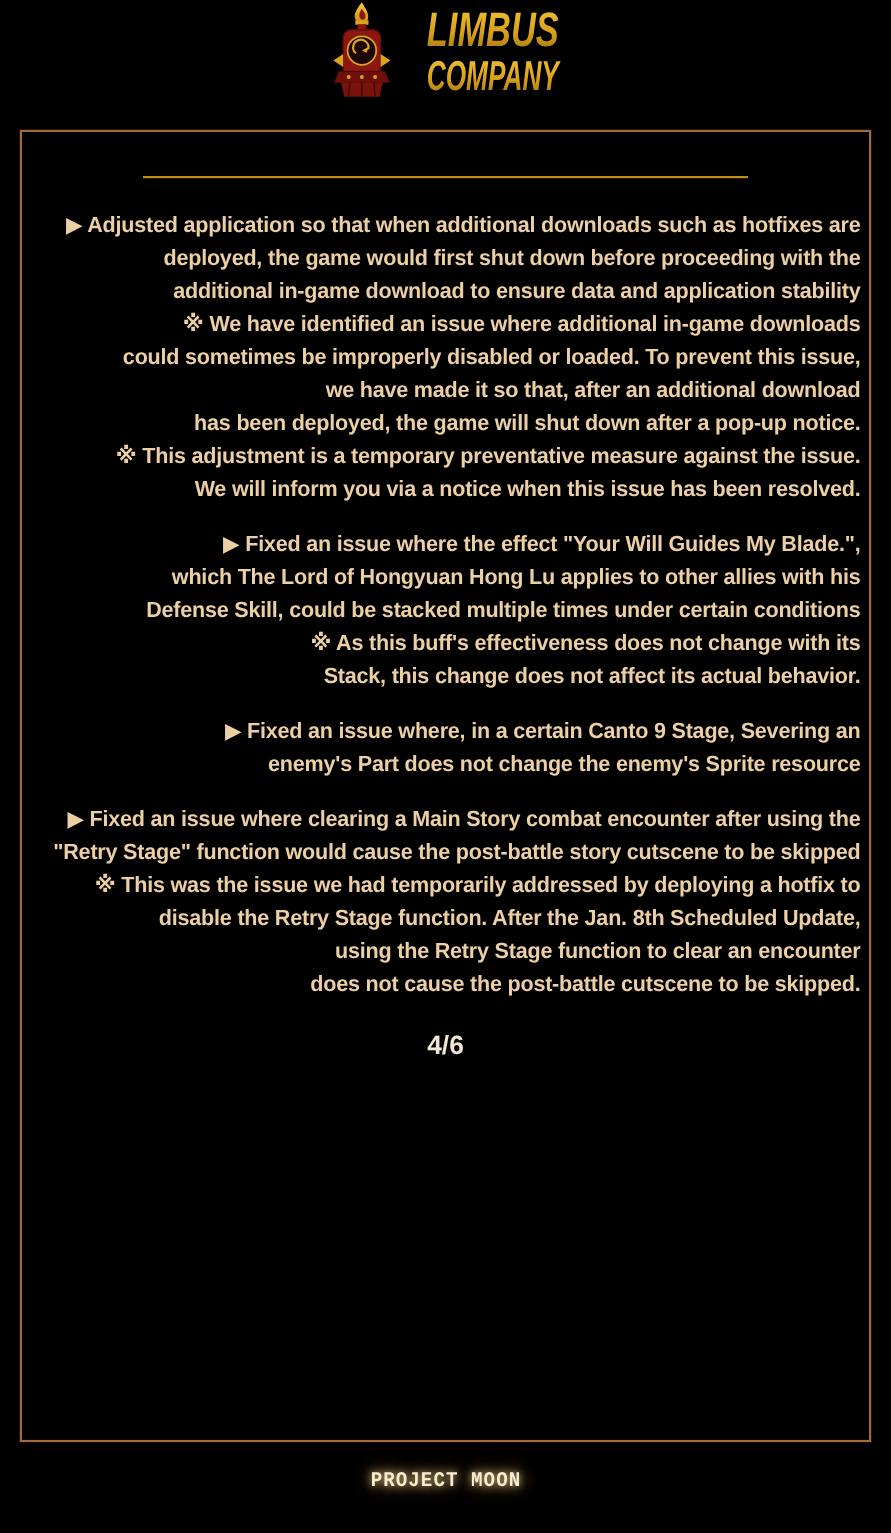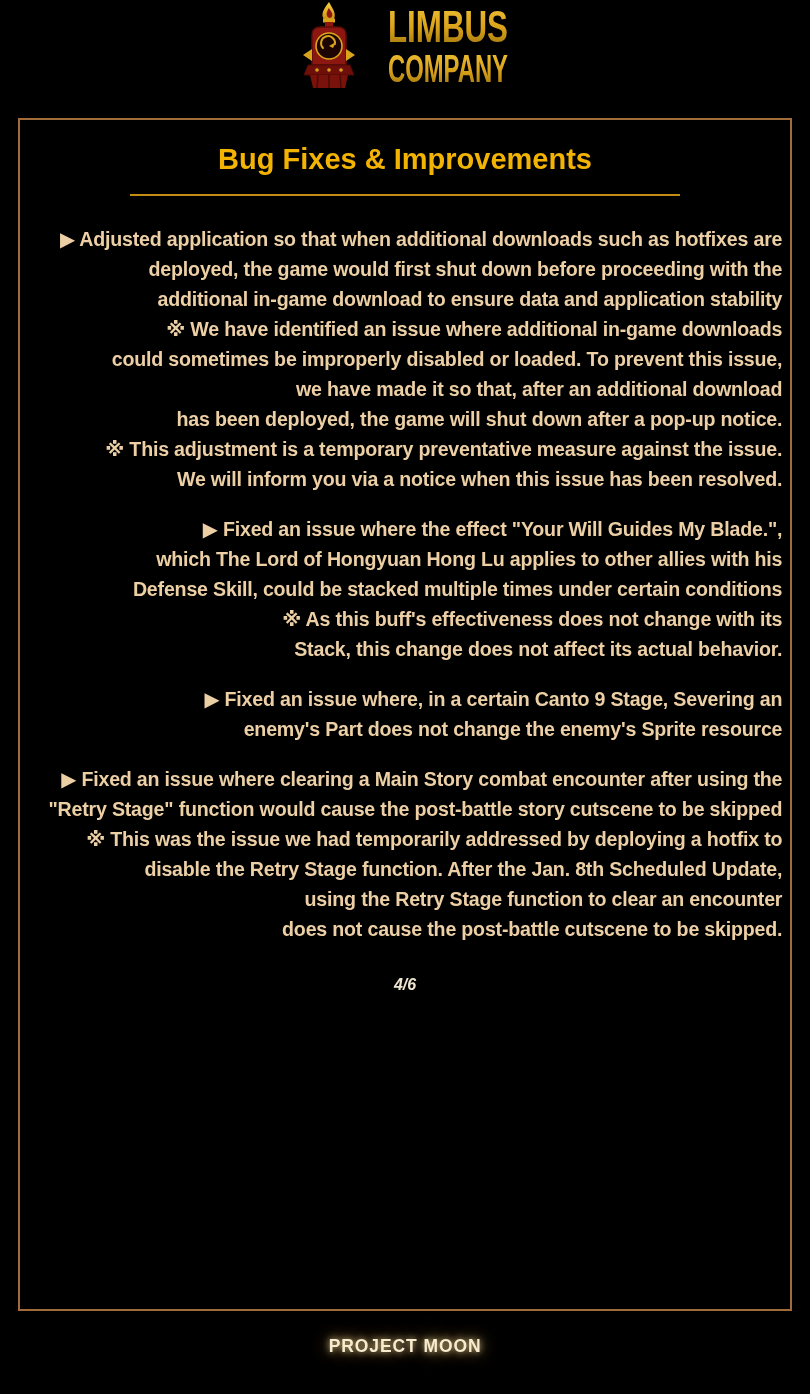--- a/index.html
+++ b/index.html
@@ -10,20 +10,21 @@
   *{margin:0;padding:0;box-sizing:border-box;}
   html,body{background:var(--background);}
   body{
     width:810px;height:1394px;overflow:hidden;
     font-family:"Liberation Sans","DejaVu Sans",sans-serif;
     -webkit-font-smoothing:antialiased;
   }
   .header{
     height:85px;display:flex;align-items:center;justify-content:center;gap:28px;
     padding-top:4px;
+    font-style:italic;
   }
   .wordmark{display:block;}
   .panel{
     position:absolute;left:18px;top:118px;width:774px;height:1193px;
     border:2px solid var(--border);
     padding-top:22px;
     text-align:center;
   }
   .page-title{
     color:var(--title);
@@ -39,26 +40,25 @@
   .line{
     color:var(--body-text);
     font-size:20px;font-weight:bold;line-height:30px;
     letter-spacing:-0.2px;white-space:nowrap;
     transform:scaleX(0.98);transform-origin:50% 50%;
   }
   .line.before{color:var(--before-text);}
   .line.after{color:var(--after-text);}
   .page-indicator{
     color:var(--page-text);
-    font-size:16px;font-weight:bold;line-height:30px;
+    font-size:24px;font-weight:bold;line-height:30px;
     margin-top:26px;
-    font-style:italic;
   }
   .footer{
-    position:absolute;left:0;top:1335px;width:810px;text-align:center;
+    position:absolute;left:0;top:1335px;width:810px;text-align:center;font-family:Liberation Mono, monospace;
   }
   .footer-brand{
     display:inline-block;
     color:var(--footer-text);
     font-size:19px;font-weight:bold;letter-spacing:1px;
     transform:scaleX(0.92);
     text-shadow:0 0 8px rgba(255,228,160,0.9),0 0 18px rgba(255,205,110,0.55),0 0 30px rgba(255,190,90,0.3);
   }
 </style>
 </head>
@@ -105,21 +105,20 @@
           <stop offset="0.55" stop-color="#d8a018"></stop>
           <stop offset="1" stop-color="#95700f"></stop>
       </linearGradient>
     </defs>
     <text x="2" y="38" textLength="120" lengthAdjust="spacingAndGlyphs" style="font-family:'Liberation Sans','DejaVu Sans',sans-serif;font-weight:900;font-size:44px;fill:url(#goldG)">LIMBUS</text>
     <text x="2" y="78" textLength="120" lengthAdjust="spacingAndGlyphs" style="font-family:'Liberation Sans','DejaVu Sans',sans-serif;font-weight:900;font-size:38px;fill:url(#goldG)">COMPANY</text>
   </svg>
 </div>
 
 <div class="panel">
-  <div class="page-title">Bug Fixes &amp; Improvements</div>
   <div class="title-divider"></div>
   <div class="sections">
       <div class="section">
         <div class="line">▶ Adjusted application so that when additional downloads such as hotfixes are</div>
         <div class="line">deployed, the game would first shut down before proceeding with the</div>
         <div class="line">additional in-game download to ensure data and application stability</div>
         <div class="line">※ We have identified an issue where additional in-game downloads</div>
         <div class="line">could sometimes be improperly disabled or loaded. To prevent this issue,</div>
         <div class="line">we have made it so that, after an additional download</div>
         <div class="line">has been deployed, the game will shut down after a pop-up notice.</div>

